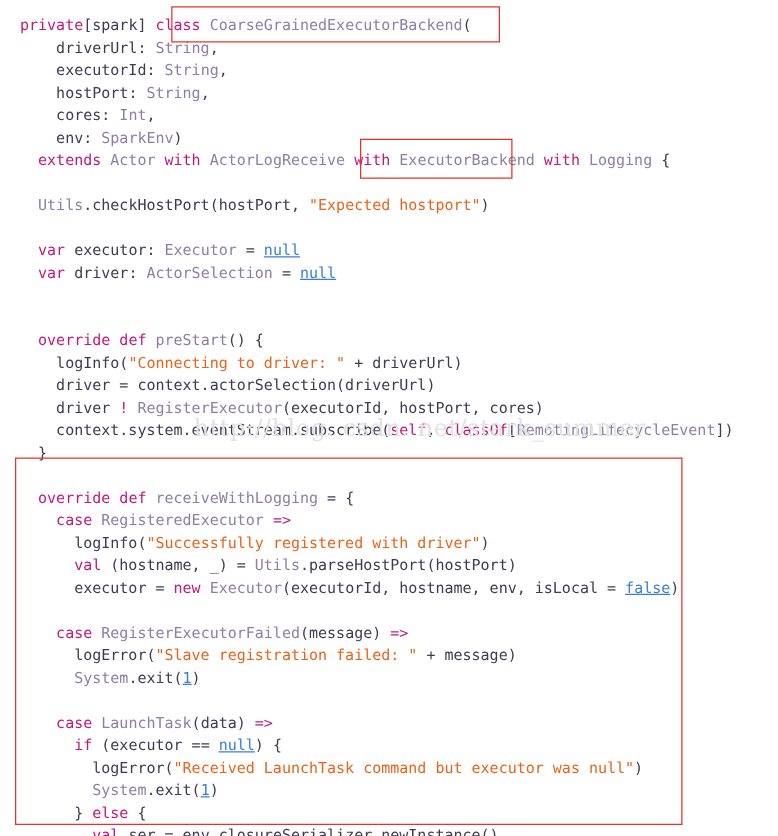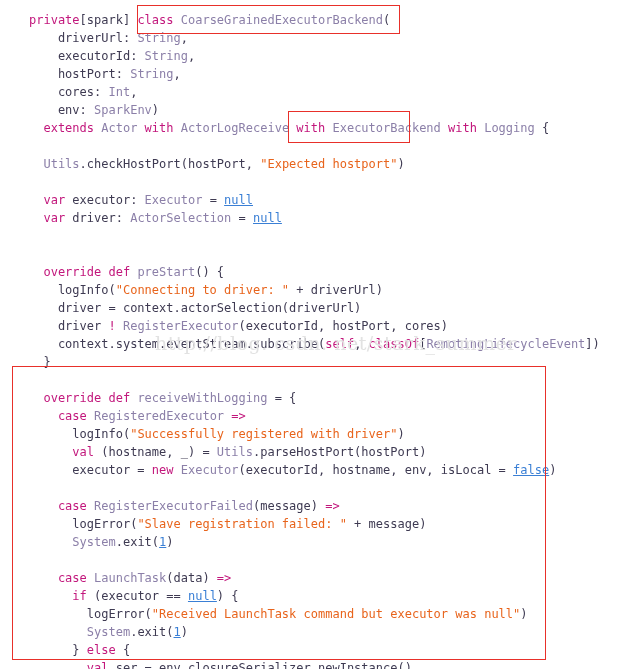--- a/index.html
+++ b/index.html
@@ -31,21 +31,20 @@
     font-size: 12px;
     line-height: 18px;
     white-space: pre;
     letter-spacing: 0px;
   }
 
   .ln {
     height: 18px;
     white-space: pre;
     color: #333333;
-    margin-left: 13px;
   }
 
   
   .kw   { color: #c2177c; }   
   .typ  { color: #8b7fa8; }   
   .str  { color: #e8641c; }   
   .num  { color: #3a7fd5; text-decoration: underline; }   
   .pln  { color: #3e3a52; }   
 
   

